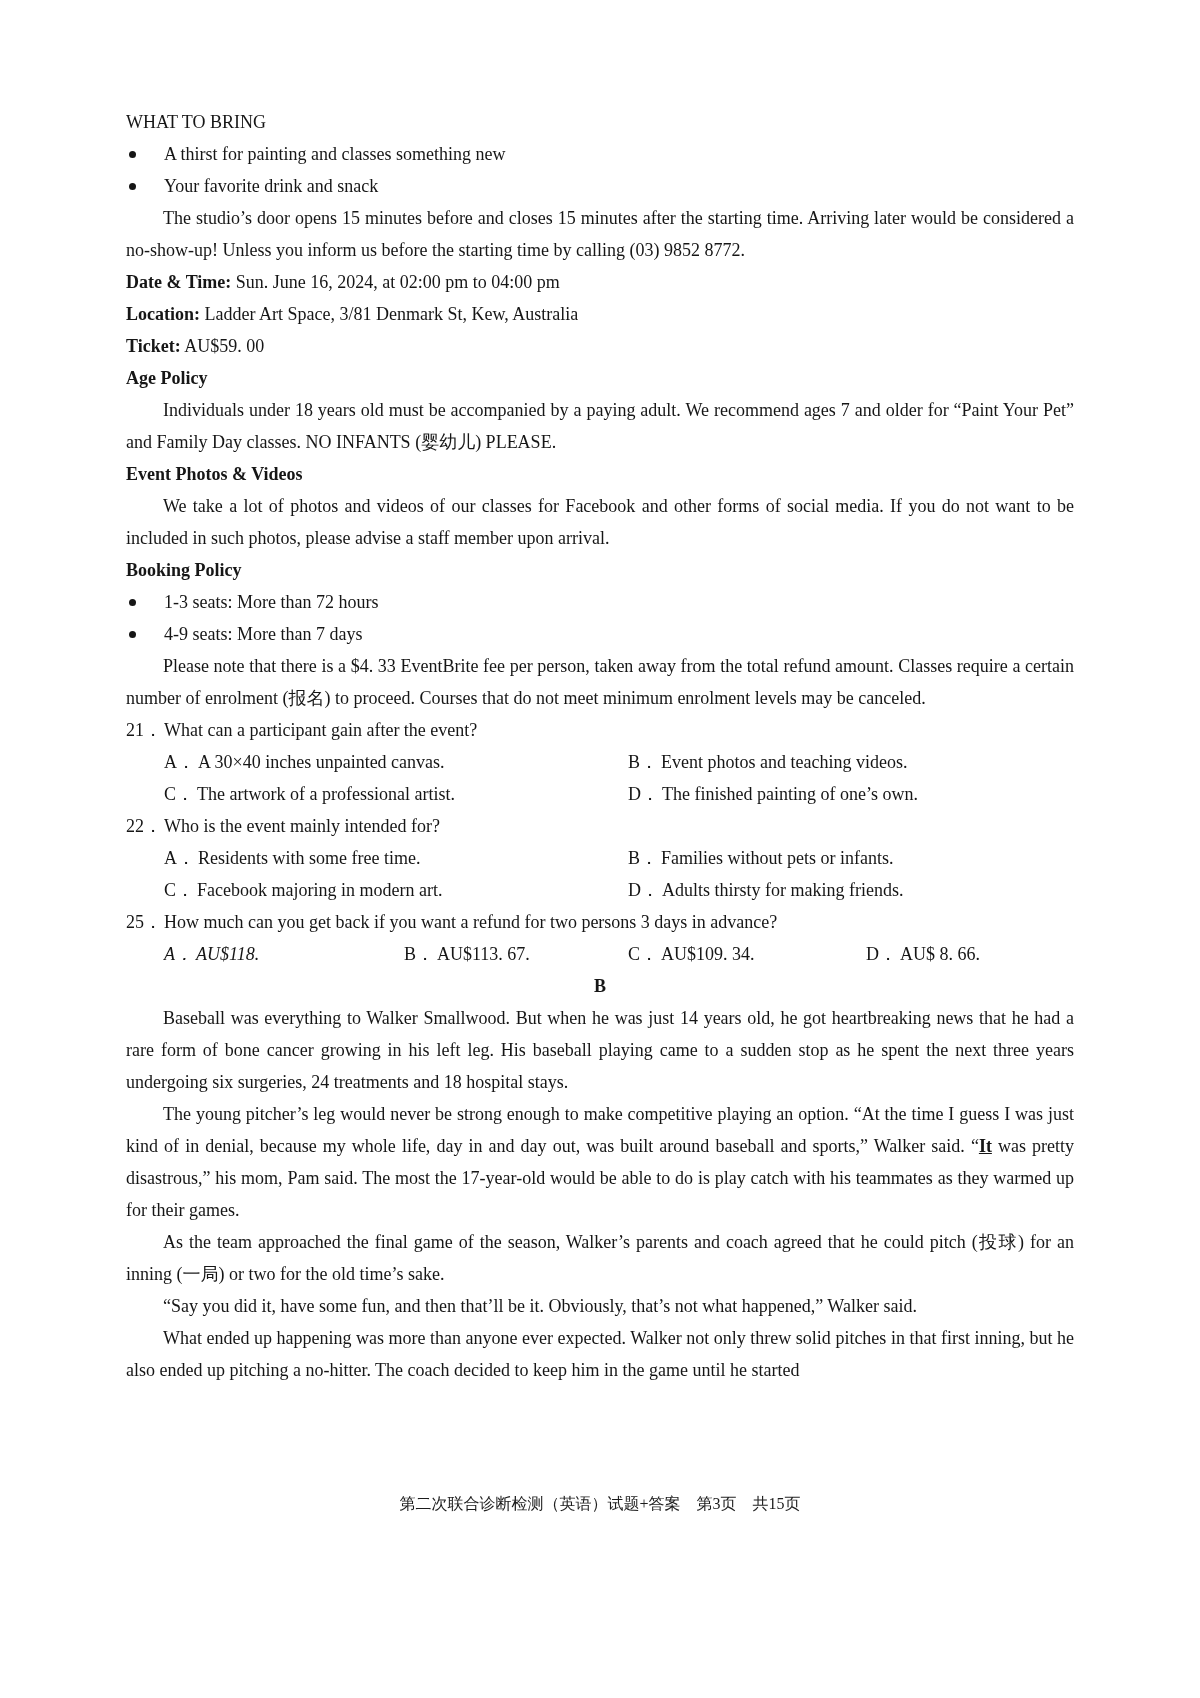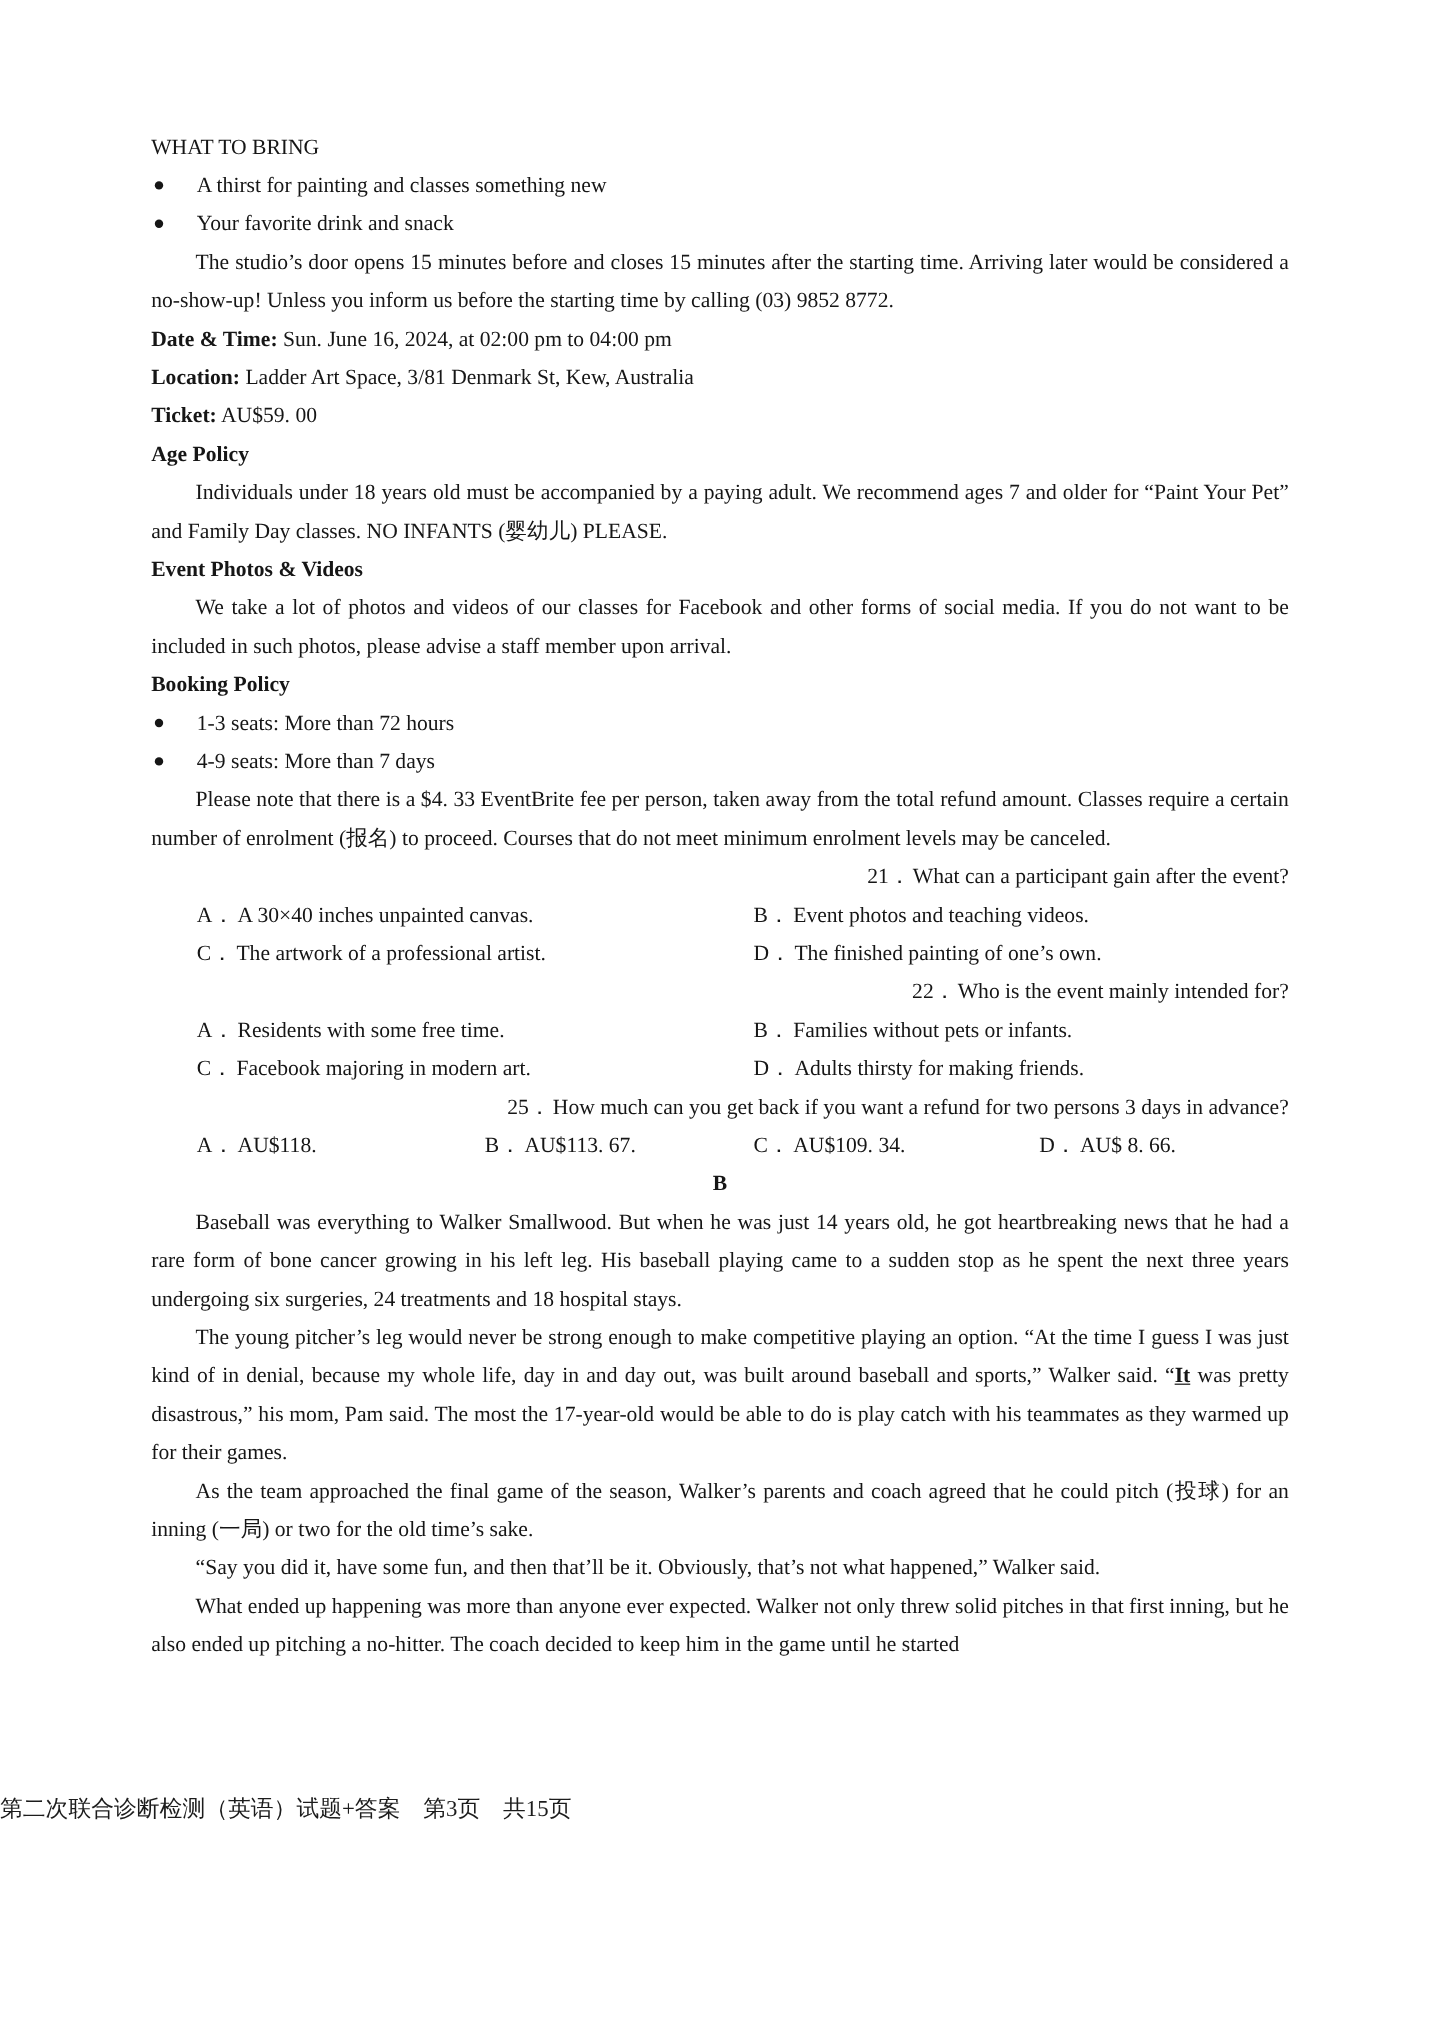--- a/index.html
+++ b/index.html
@@ -30,41 +30,41 @@
   .bold  { font-weight: bold; }
   .bold-underline { font-weight: bold; text-decoration: underline; }
   .bullet-row { display: flex; align-items: flex-start; }
   .bullet {
     flex: none;
     width: 7px; height: 7px;
     border-radius: 50%;
     background: #161616;
     margin: 13px 28px 0 3px;
   }
-  .q-stem { text-align: right; }
+  .q-stem { text-align: left; }
   .q-num { padding-right: 2px; }
   .opt-row { display: flex; padding-left: 38px; }
   .opt { display: block; }
   .opt-label { padding-right: 3px; }
   .two-col .col-left  { width: 464px; flex: none; }
   .two-col .col-right { flex: 1; }
-  .four-col .col-1 { width: 240px; flex: none; }
+  .four-col .col-1 { width: 240px; flex: none; font-style: italic; }
   .four-col .col-2 { width: 224px; flex: none; }
   .four-col .col-3 { width: 238px; flex: none; }
   .four-col .col-4 { flex: 1; }
   .section-label {
     text-align: center;
     font-weight: bold;
   }
   .footer {
     position: absolute;
     left: 0; right: 0;
     top: 1494px;
-    text-align: left;
-    font-size: 19px;
+    text-align: center;
+    font-size: 16px;
     color: #1c1c1c;
   }
 </style>
 </head>
 <body>
 
 <div class="page">
   <div class="content">
 
     <div class="heading-plain">WHAT TO BRING</div>

